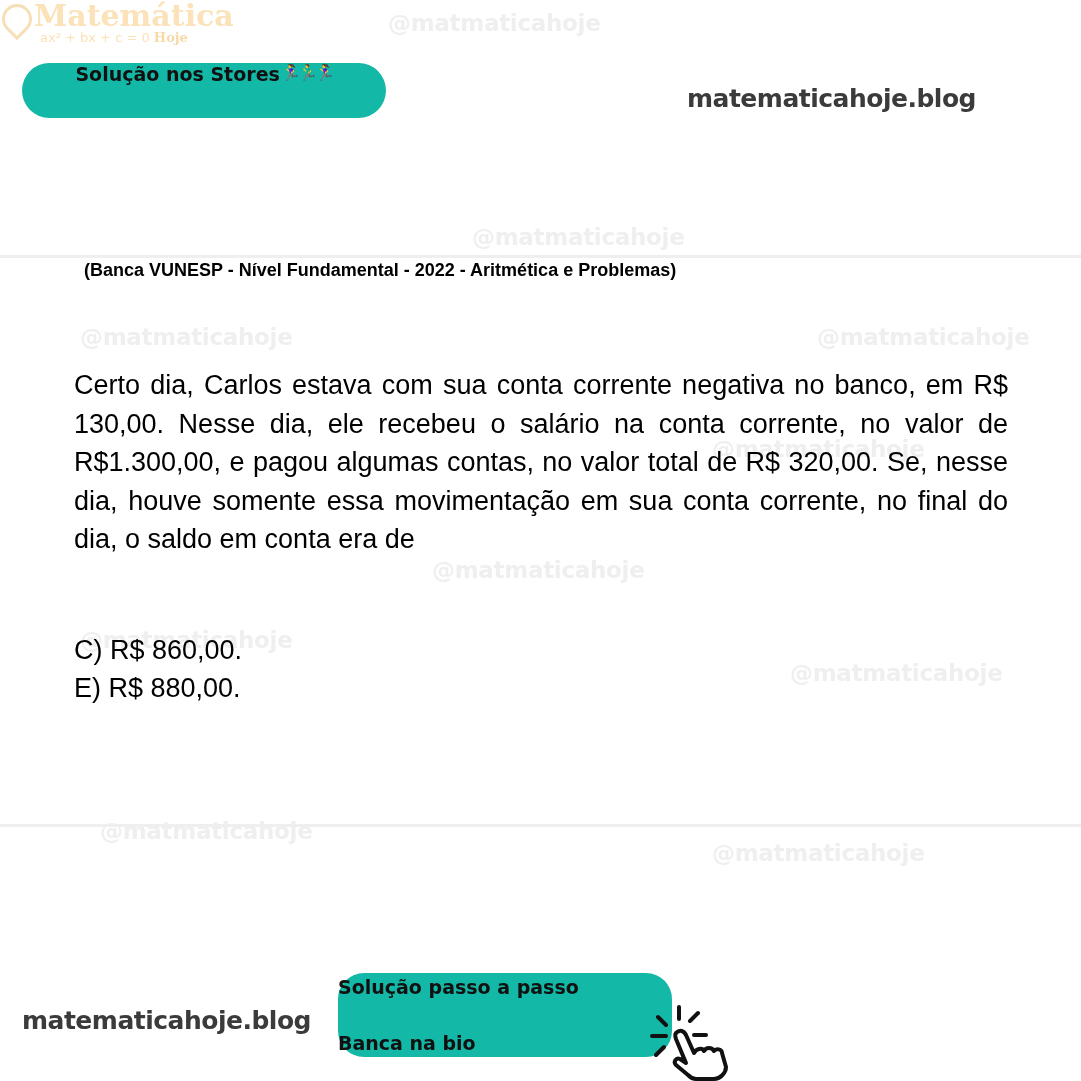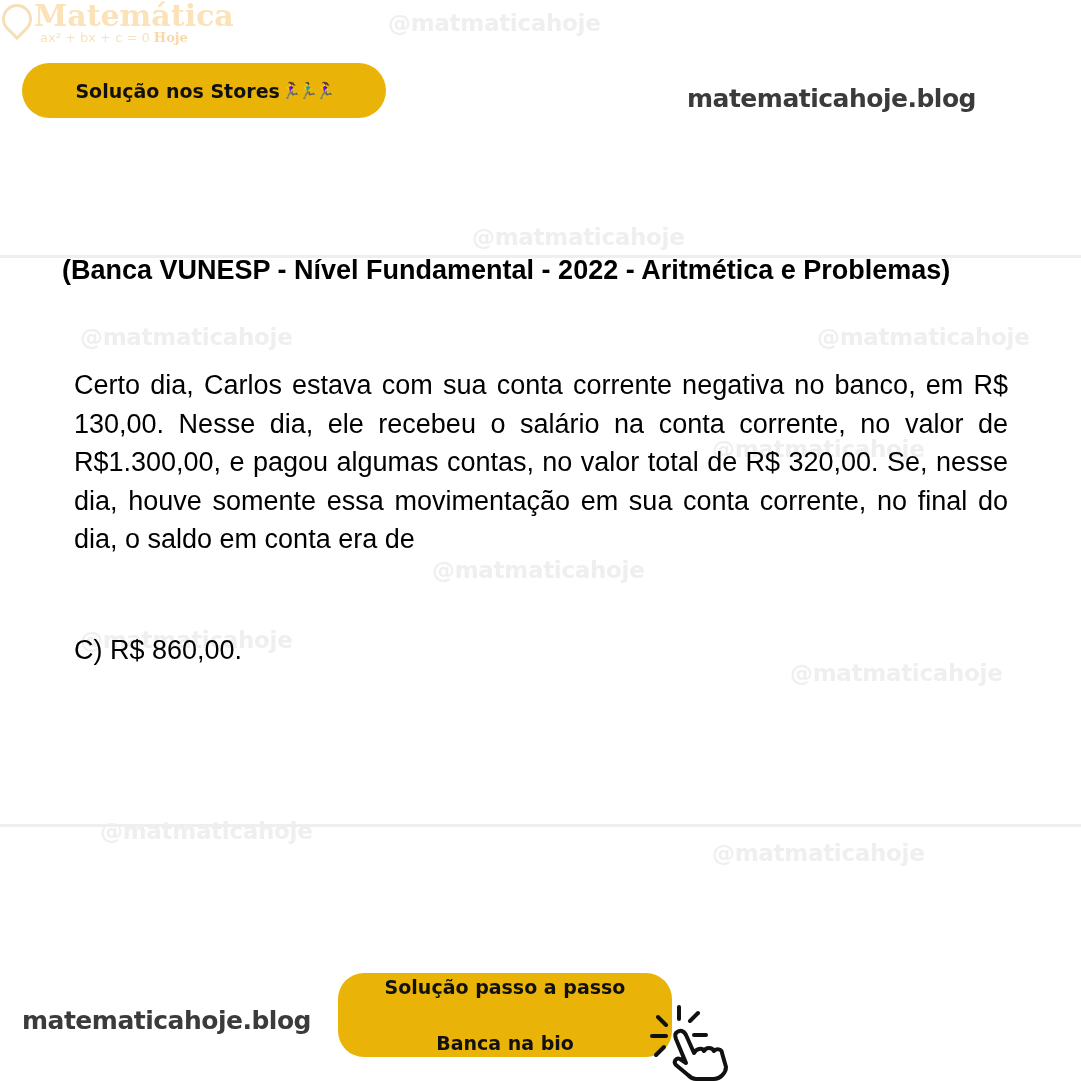--- a/index.html
+++ b/index.html
@@ -25,23 +25,23 @@
       font-size: 30px; color: #fbe2b8; letter-spacing: 0px;
     }
     .logo-sub {
       position: absolute; left: 40px; top: 30px;
       font-family: "DejaVu Sans", sans-serif; font-size: 13px; color: #fbe2b8;
     }
     .logo-sub b { font-family: "DejaVu Serif", serif; color: #f7d9a8; }
 
     
     .pill {
-      background: #eab308;
+      background: #14b8a6;
       border-radius: 28px;
-      display: flex; align-items: center; justify-content: center;
+      display: flex; align-items: flex-start; justify-content: center;
       color: #111; font-weight: bold;
       font-family: "DejaVu Sans", sans-serif;
     }
     .stores-btn { left: 22px; top: 63px; width: 364px; height: 55px; font-size: 19px; }
     .runners { margin-left: 2px; font-size: 16px; letter-spacing: -3px; }
 
     .blog-top {
       left: 687px; top: 84px;
       font-family: "DejaVu Sans", sans-serif; font-weight: bold;
       font-size: 25px; color: #3b3b3b; letter-spacing: -0.5px;
@@ -50,22 +50,22 @@
     .watermark {
       font-family: "DejaVu Sans", sans-serif; font-weight: bold;
       color: #efefef; font-size: 23px; white-space: nowrap;
       letter-spacing: -0.3px;
       text-align: right;
     }
 
     .sep { left: 0; width: 1081px; height: 3px; background: #efefef; }
 
     .heading {
-      left: 62px; top: 254px; width: 934px;
-      font-weight: bold; font-size: 27px; line-height: 32px;
+      left: 84px; top: 254px; width: 934px;
+      font-weight: bold; font-size: 18px; line-height: 32px;
       color: #000; text-align: justify;
     }
     .question {
       left: 74px; top: 366px; width: 934px;
       font-size: 27px; line-height: 38.6px; color: #000;
       text-align: justify;
     }
     .options { left: 74px; top: 632px; }
     .option { font-size: 27px; line-height: 37.5px; color: #000; }
 
@@ -111,20 +111,21 @@
 <div class="abs pill stores-btn">
   <span>Solução nos Stores</span>
   <span class="runners">🏃‍♀️🏃‍♂️🏃‍♀️</span>
 </div>
 <div class="abs blog-top">matematicahoje.blog</div>
 
 <div class="abs heading">(Banca VUNESP - Nível Fundamental - 2022 - Aritmética e Problemas)</div>
 <div class="abs question">Certo dia, Carlos estava com sua conta corrente negativa no banco, em R$ 130,00. Nesse dia, ele recebeu o salário na conta corrente, no valor de R$1.300,00, e pagou algumas contas, no valor total de R$ 320,00. Se, nesse dia, houve somente essa movimentação em sua conta corrente, no final do dia, o saldo em conta era de</div>
 <div class="abs options">
   <div class="option">C) R$ 860,00.</div>
+  <div class="option">E) R$ 880,00.</div>
 </div>
 
 <div class="abs blog-bottom">matematicahoje.blog</div>
 <div class="abs pill cta-btn">
   <span>Solução passo a passo</span>
   <span>Banca na bio</span>
 </div>
 <svg class="abs hand-icon" viewBox="0 0 84 86" fill="none" stroke="#111" stroke-width="4" stroke-linecap="round" stroke-linejoin="round">
   <line x1="12" y1="22" x2="20" y2="30"></line>
   <line x1="33" y1="12" x2="33" y2="24"></line>

